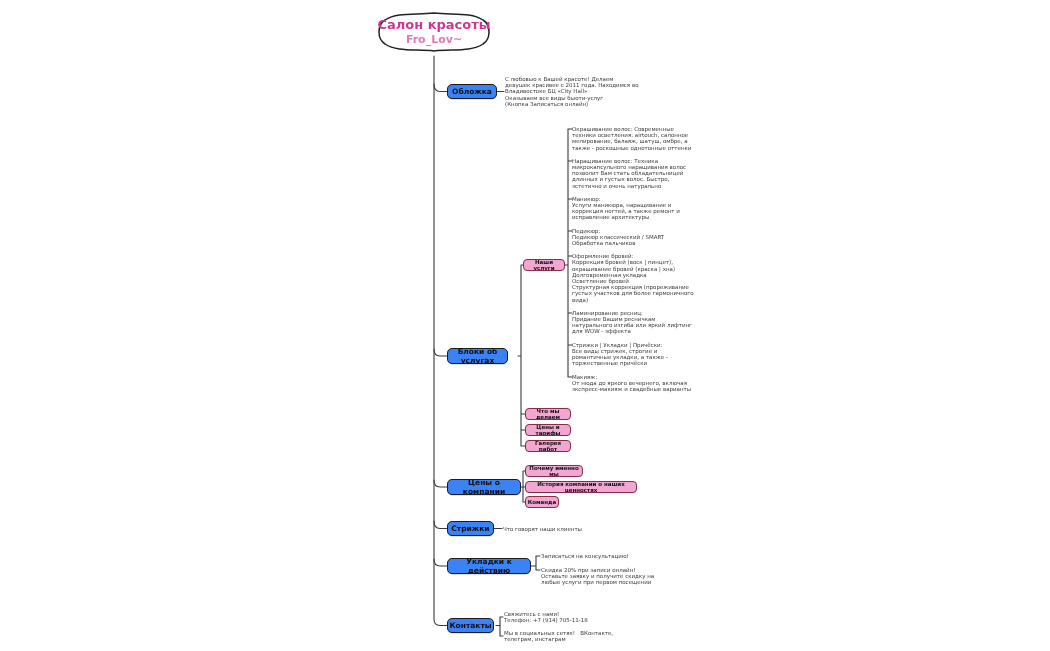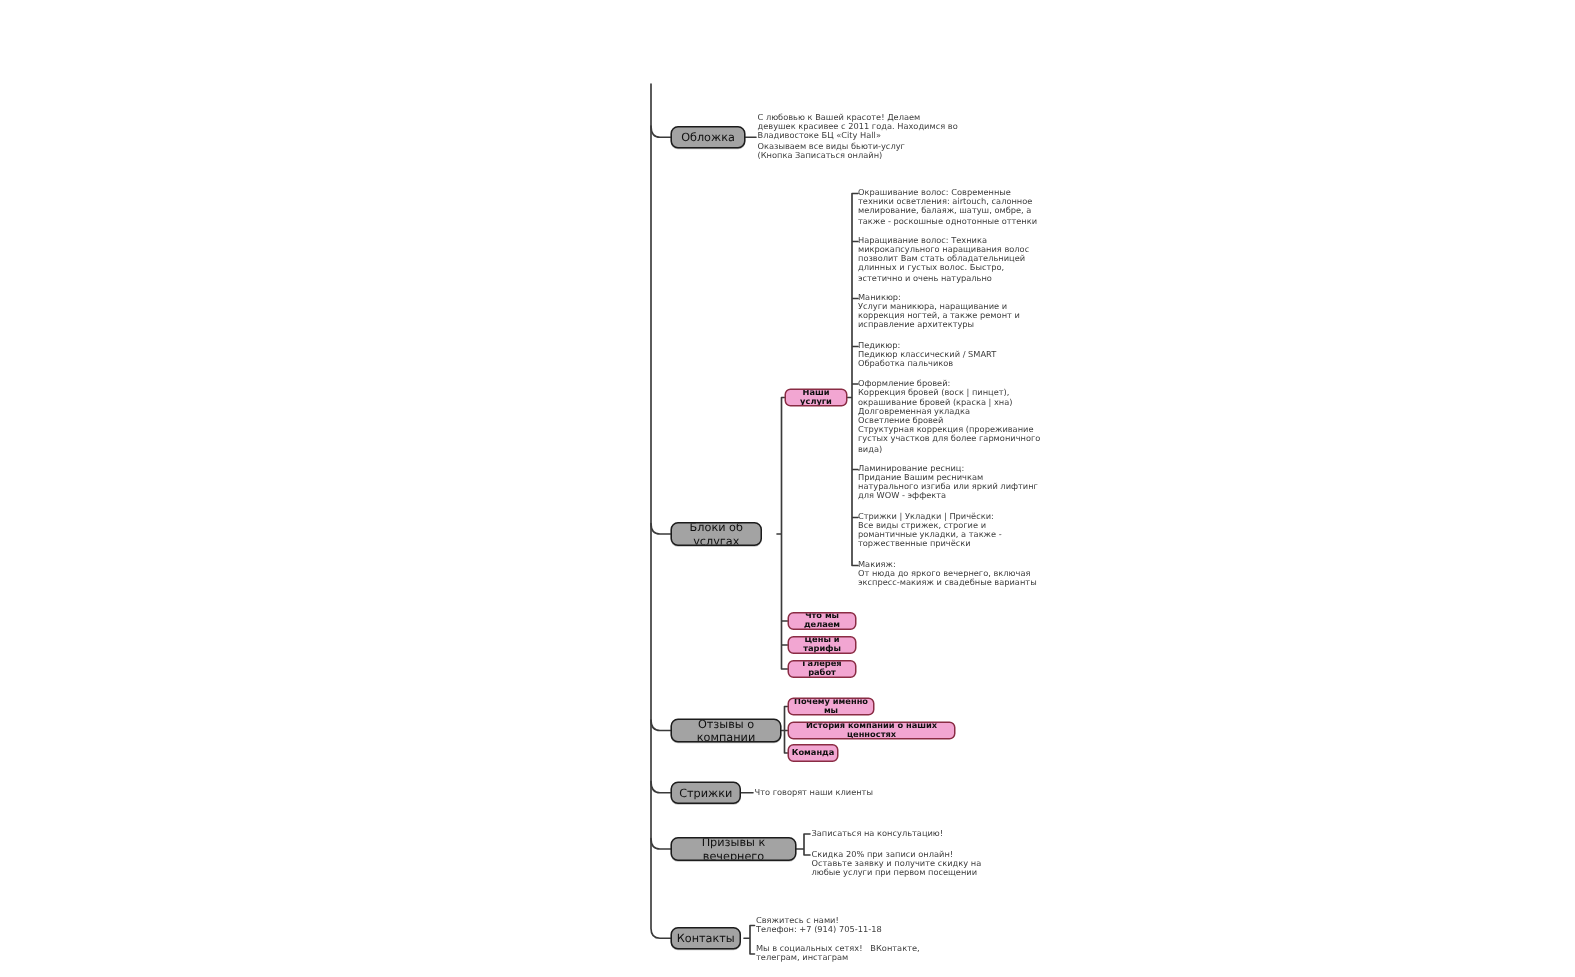--- a/index.html
+++ b/index.html
@@ -10,21 +10,21 @@
   }
   .stage{position:absolute;left:0;top:0;width:1050px;height:651px;}
   svg.connectors{position:absolute;left:0;top:0;}
   svg.connectors path{fill:none;stroke:#3a3a3a;stroke-width:1.1;stroke-linecap:round;stroke-linejoin:round;}
   .root-node{position:absolute;left:375px;top:8px;width:118px;height:48px;}
   .root-node svg{position:absolute;left:0;top:0;}
   .root-text{position:absolute;inset:0;display:flex;flex-direction:column;align-items:center;justify-content:center;line-height:1.25;}
   .root-title{font-size:13px;font-weight:bold;color:#cb3792;}
   .root-sub{font-size:11px;font-weight:bold;color:#e27ab8;}
   .topic{position:absolute;display:flex;align-items:center;justify-content:center;box-sizing:border-box;overflow:hidden;text-align:center;}
-  .section{background:#a3a3a3;border:1.4px solid #1c1c1c;border-radius:5px;font-size:7.5px;font-weight:normal;color:#101010;box-shadow:0 0.5px 0 rgba(0,0,0,.25);}
+  .section{background:#3b82f6;border:1.4px solid #1c1c1c;border-radius:5px;font-size:7.5px;font-weight:bold;color:#101010;box-shadow:0 0.5px 0 rgba(0,0,0,.25);}
   .child{background:#f2a6d2;border:1.2px solid #8a2c44;border-radius:4px;font-size:5.5px;font-weight:600;color:#101010;}
   .note{position:absolute;font-size:5.5px;line-height:6.2px;color:#3d3d3d;white-space:pre;}
   .para{margin:0 0 7px 0;white-space:pre;}
   .services-text{position:absolute;left:572px;top:126px;font-size:5.5px;line-height:6.2px;color:#3d3d3d;}
 </style>
 </head>
 <body>
 
 <div class="stage">
 
@@ -37,26 +37,35 @@
     <path d="M434 559 Q434 566 440 566 L447 566"></path>
     <path d="M497 91.5 L504 91.5"></path>
     <path d="M518 356 L521 356 M521 265 L521 446 M521 265 L523 265 M521 414 L525 414 M521 430 L525 430 M521 446 L525 446"></path>
     <path d="M565 265 L568 265 M568 129 L568 377 M568 129 L572 129 M568 161 L572 161 M568 199 L572 199 M568 231 L572 231 M568 256 L572 256 M568 313 L572 313 M568 345 L572 345 M568 377 L572 377"></path>
     <path d="M521 487 L523 487 M523 471 L523 502 M523 471 L525 471 M523 487 L525 487 M523 502 L525 502"></path>
     <path d="M494 528.5 L502 528.5"></path>
     <path d="M531 566 L536 566 M536 556 L536 570 M536 556 L540 556 M536 570 L540 570"></path>
     <path d="M496 625.5 L500 625.5 M500 617 L500 636 M500 617 L503 617 M500 636 L503 636"></path>
   </svg>
 
+  <div class="root-node">
+    <svg width="118" height="48" viewBox="0 0 118 48">
+      <path d="M10,12 C22,4 40,7 59,5 C78,7 96,4 108,12 C116,17 116,31 108,36 C96,44 78,41 59,43 C40,41 22,44 10,36 C2,31 2,17 10,12 Z" fill="#ffffff" stroke="#222" stroke-width="1.5"></path>
+    </svg>
+    <div class="root-text">
+      <div class="root-title">Салон красоты</div>
+      <div class="root-sub">Fro_Lov~</div>
+    </div>
+  </div>
 
   <div class="topic section" style="left:447px;top:84px;width:50px;height:15px;">Обложка</div>
   <div class="topic section" style="left:447px;top:348px;width:61px;height:16px;">Блоки об услугах</div>
-  <div class="topic section" style="left:447px;top:479px;width:74px;height:16px;">Отзывы о компании</div>
+  <div class="topic section" style="left:447px;top:479px;width:74px;height:16px;">Цены о компании</div>
   <div class="topic section" style="left:447px;top:521px;width:47px;height:15px;">Стрижки</div>
-  <div class="topic section" style="left:447px;top:558px;width:84px;height:16px;">Призывы к вечернего</div>
+  <div class="topic section" style="left:447px;top:558px;width:84px;height:16px;">Укладки к действию</div>
   <div class="topic section" style="left:447px;top:618px;width:47px;height:15px;">Контакты</div>
 
   <div class="note" style="left:505px;top:76px;">С любовью к Вашей красоте! Делаем
 девушек красивее с 2011 года. Находимся во
 Владивостоке БЦ «City Hall»
 Оказываем все виды бьюти-услуг
 (Кнопка Записаться онлайн)</div>
 
   <div class="topic child" style="left:523px;top:259px;width:42px;height:12px;">Наши услуги</div>
   <div class="services-text">

